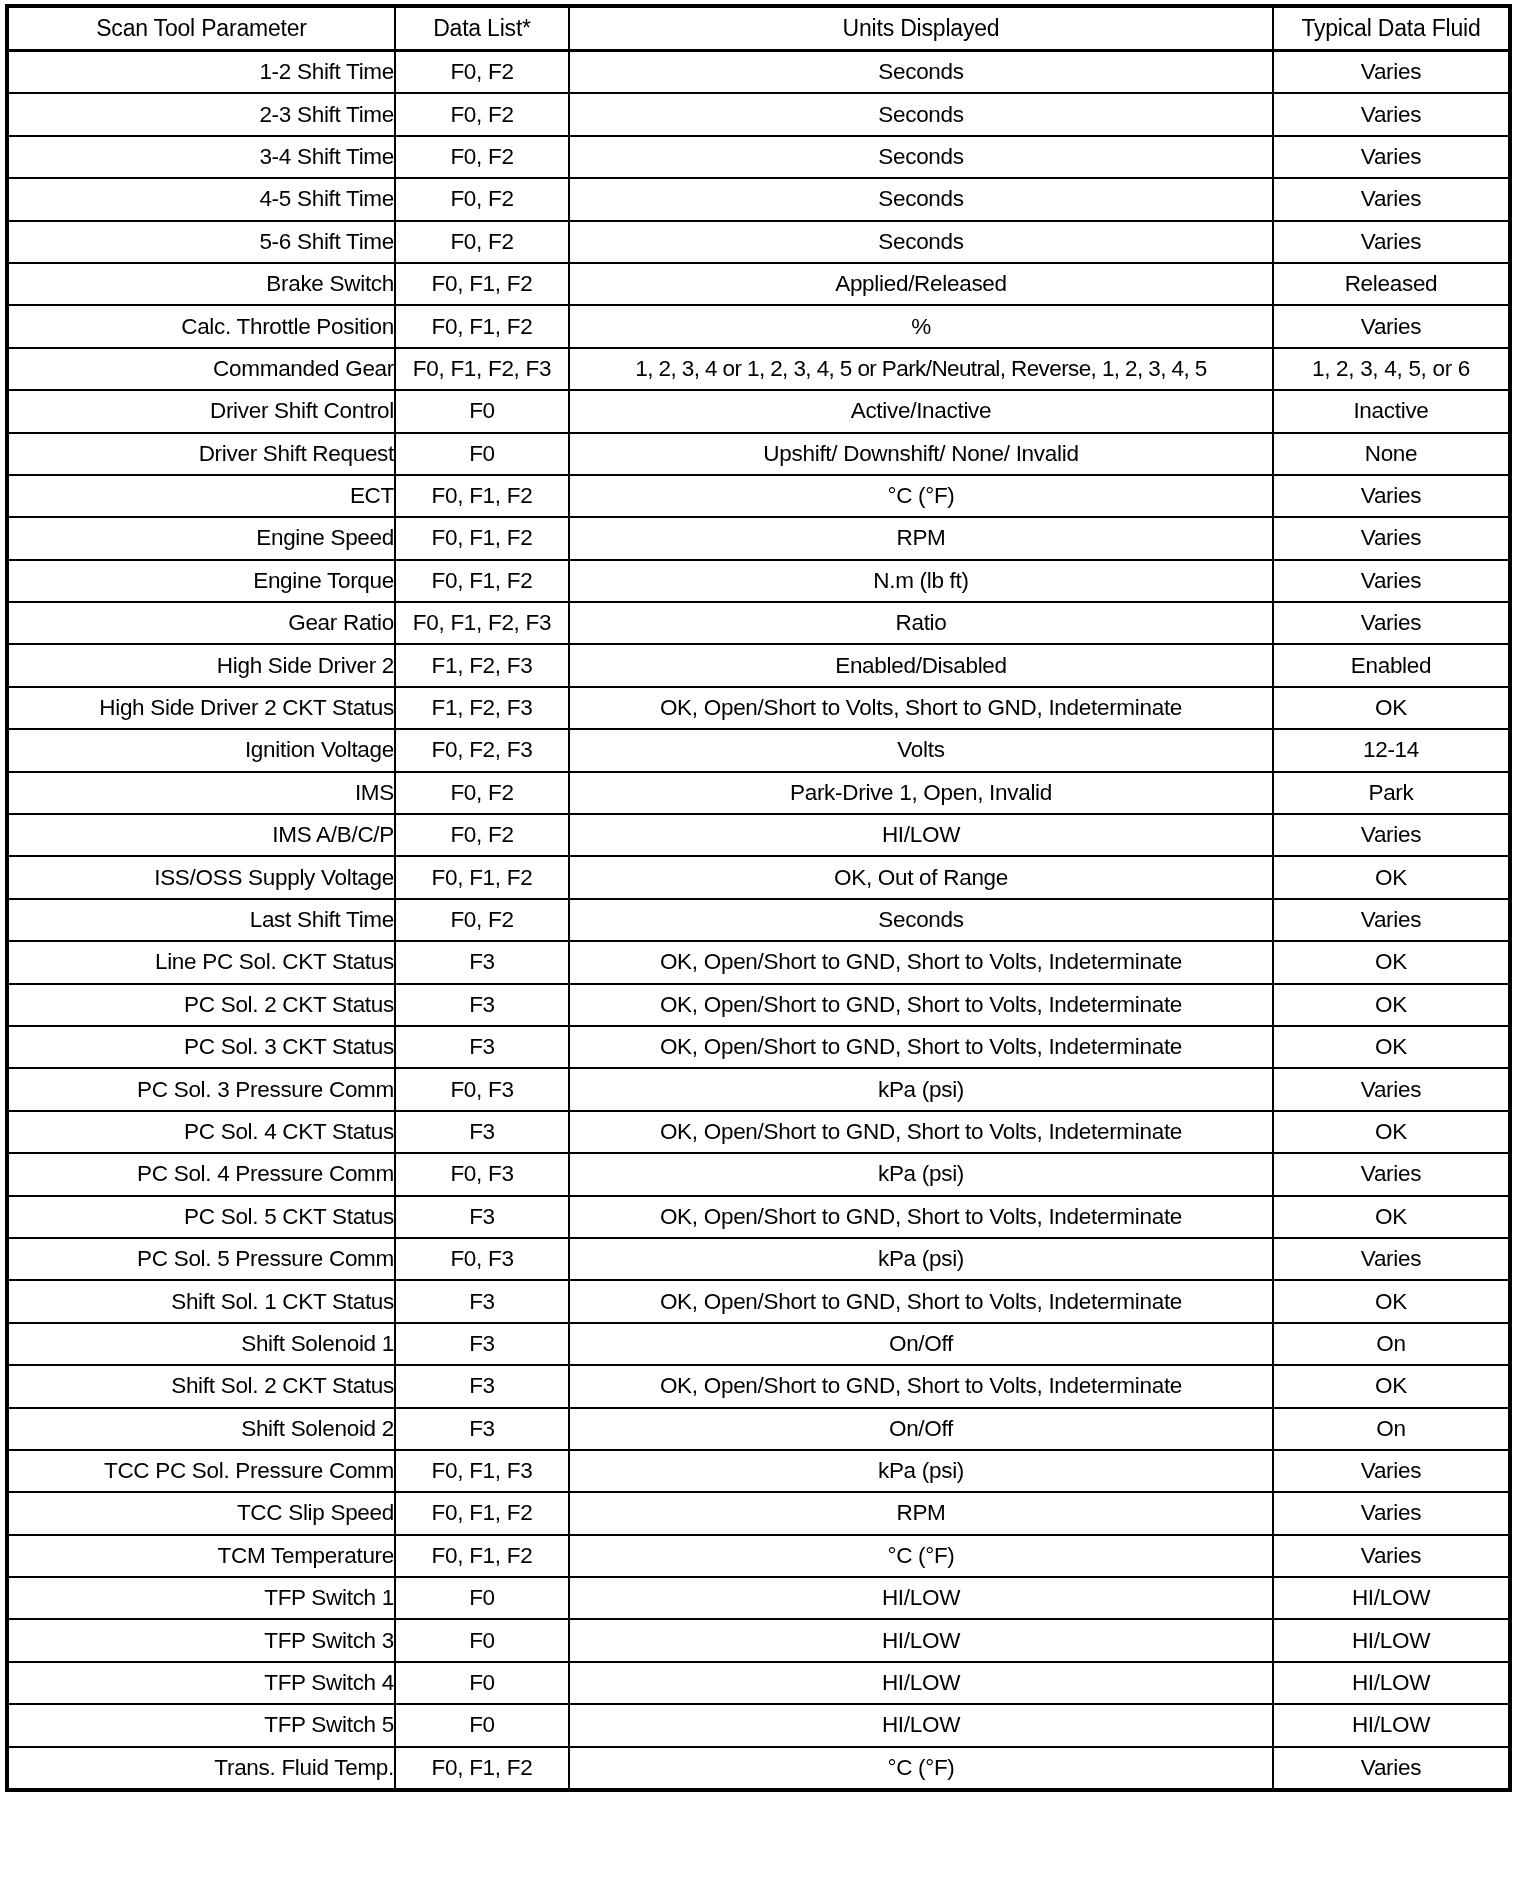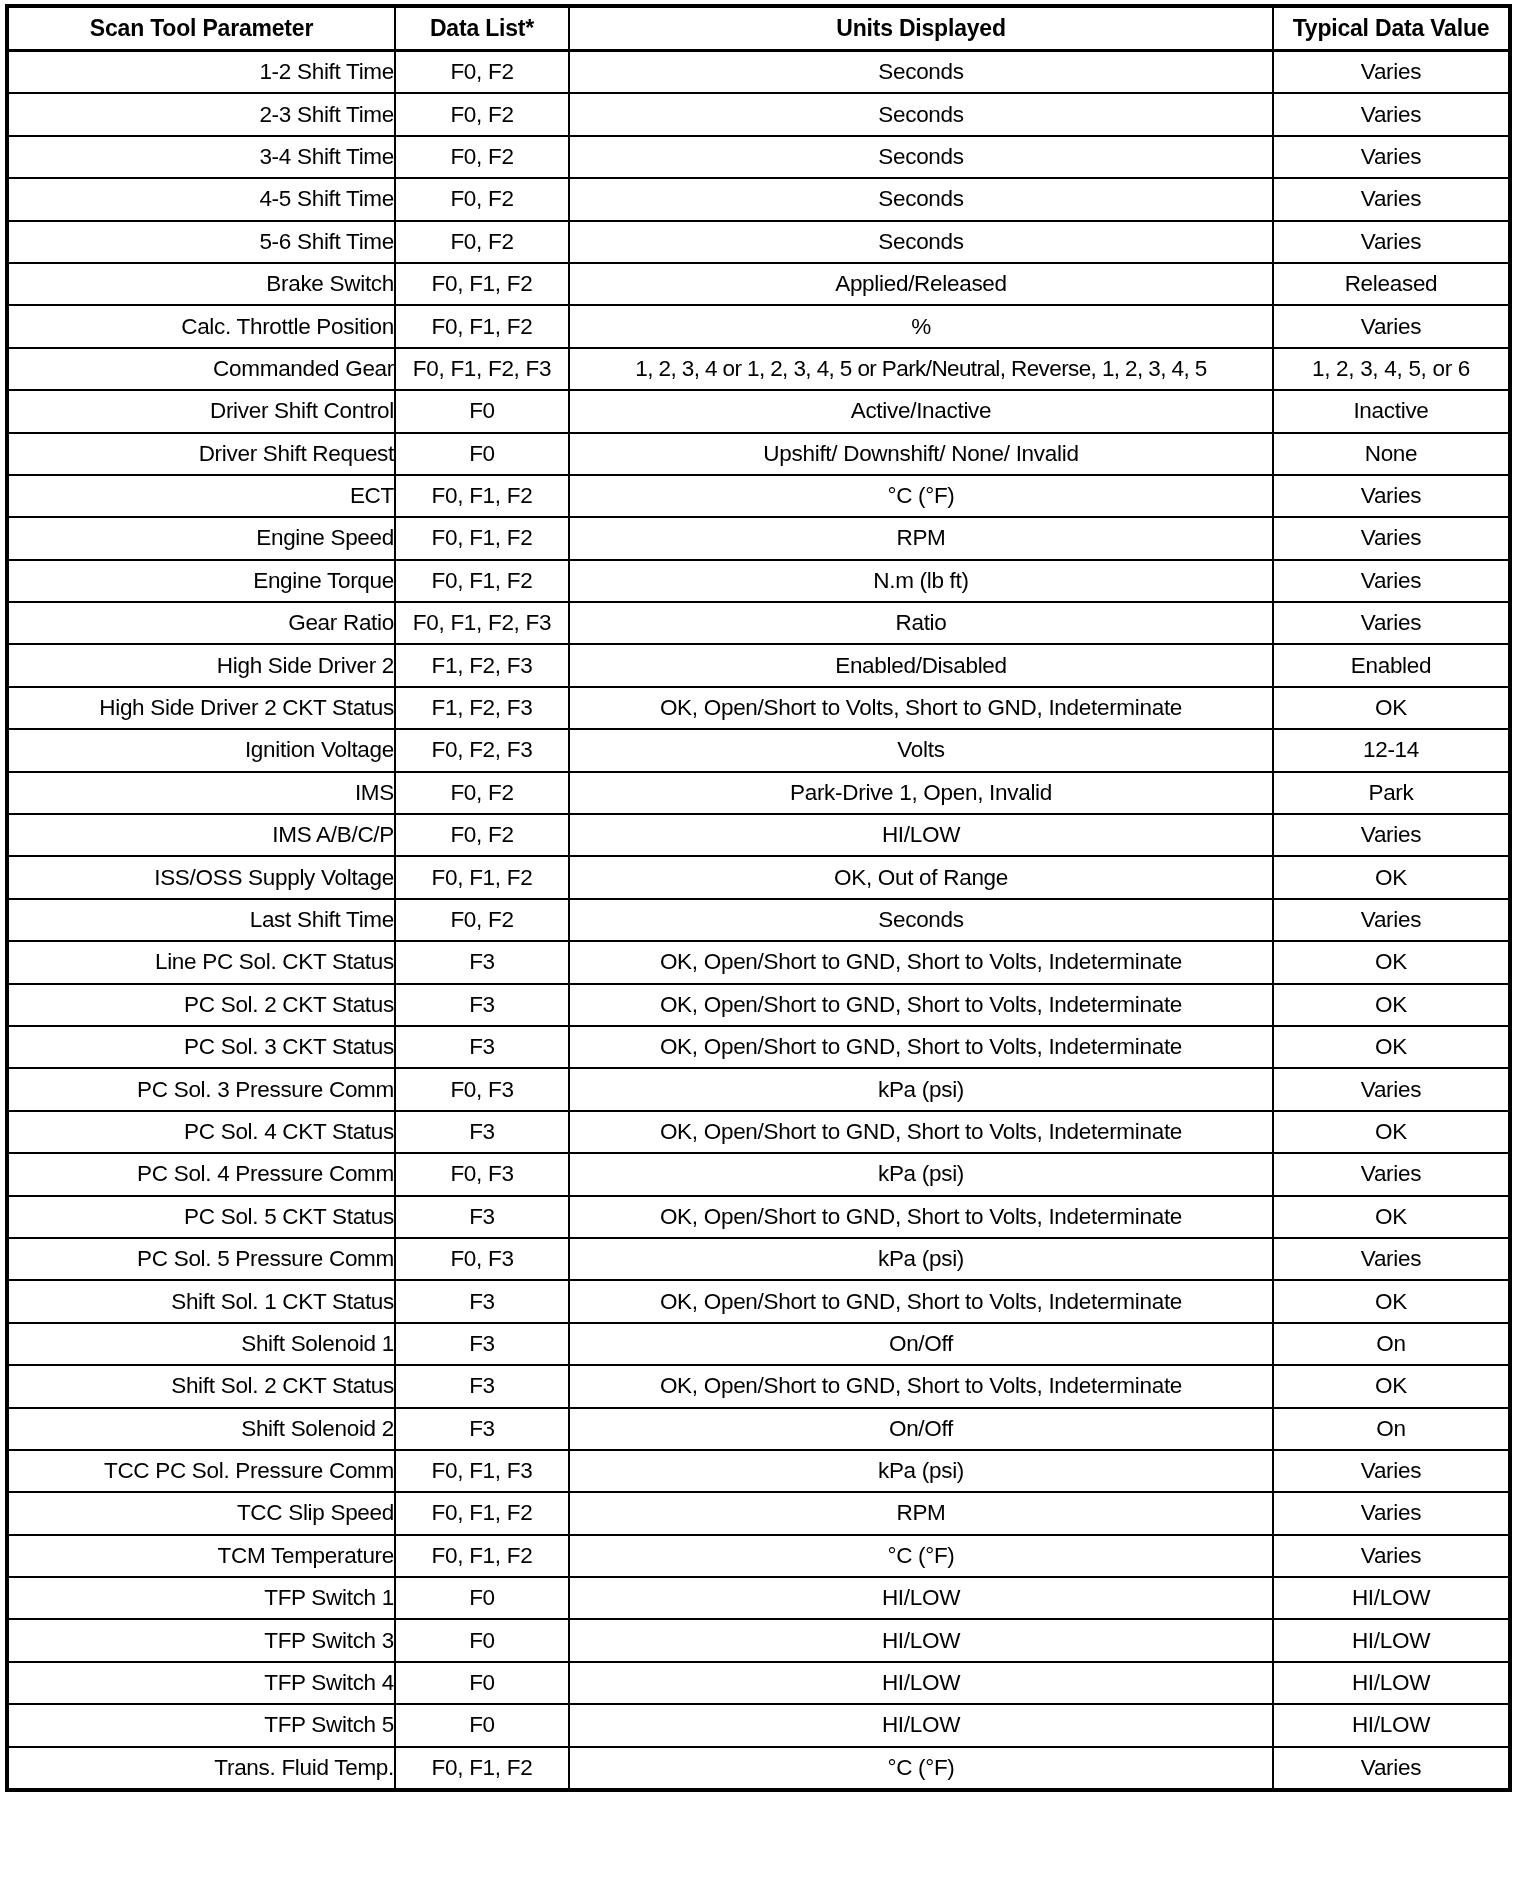--- a/index.html
+++ b/index.html
@@ -31,21 +31,21 @@
   .scan-table th, .scan-table td {
     border: 2px solid #000;
     padding: 0;
     white-space: nowrap;
     overflow: hidden;
     vertical-align: middle;
   }
   .scan-table th {
     height: 41px;
     font-size: 23px;
-    font-weight: bold;
+    font-weight: normal;
     text-align: center;
     border-bottom: 3px solid #000;
     letter-spacing: -0.2px;
   }
   .scan-table td {
     height: 40.4px;
     font-size: 22.5px;
     text-align: center;
     letter-spacing: -0.3px;
   }
@@ -65,21 +65,21 @@
     <col class="c1">
       <col class="c2">
       <col class="c3">
       <col class="c4">
   </colgroup>
   <thead>
     <tr>
       <th>Scan Tool Parameter</th>
       <th>Data List*</th>
       <th>Units Displayed</th>
-      <th>Typical Data Value</th>
+      <th>Typical Data Fluid</th>
     </tr>
   </thead>
   <tbody id="table-body">
       <tr>
         <td class="param">1-2 Shift Time</td>
         <td class="dlist">F0, F2</td>
         <td class="units">Seconds</td>
         <td class="typical">Varies</td>
       </tr>
       <tr>

